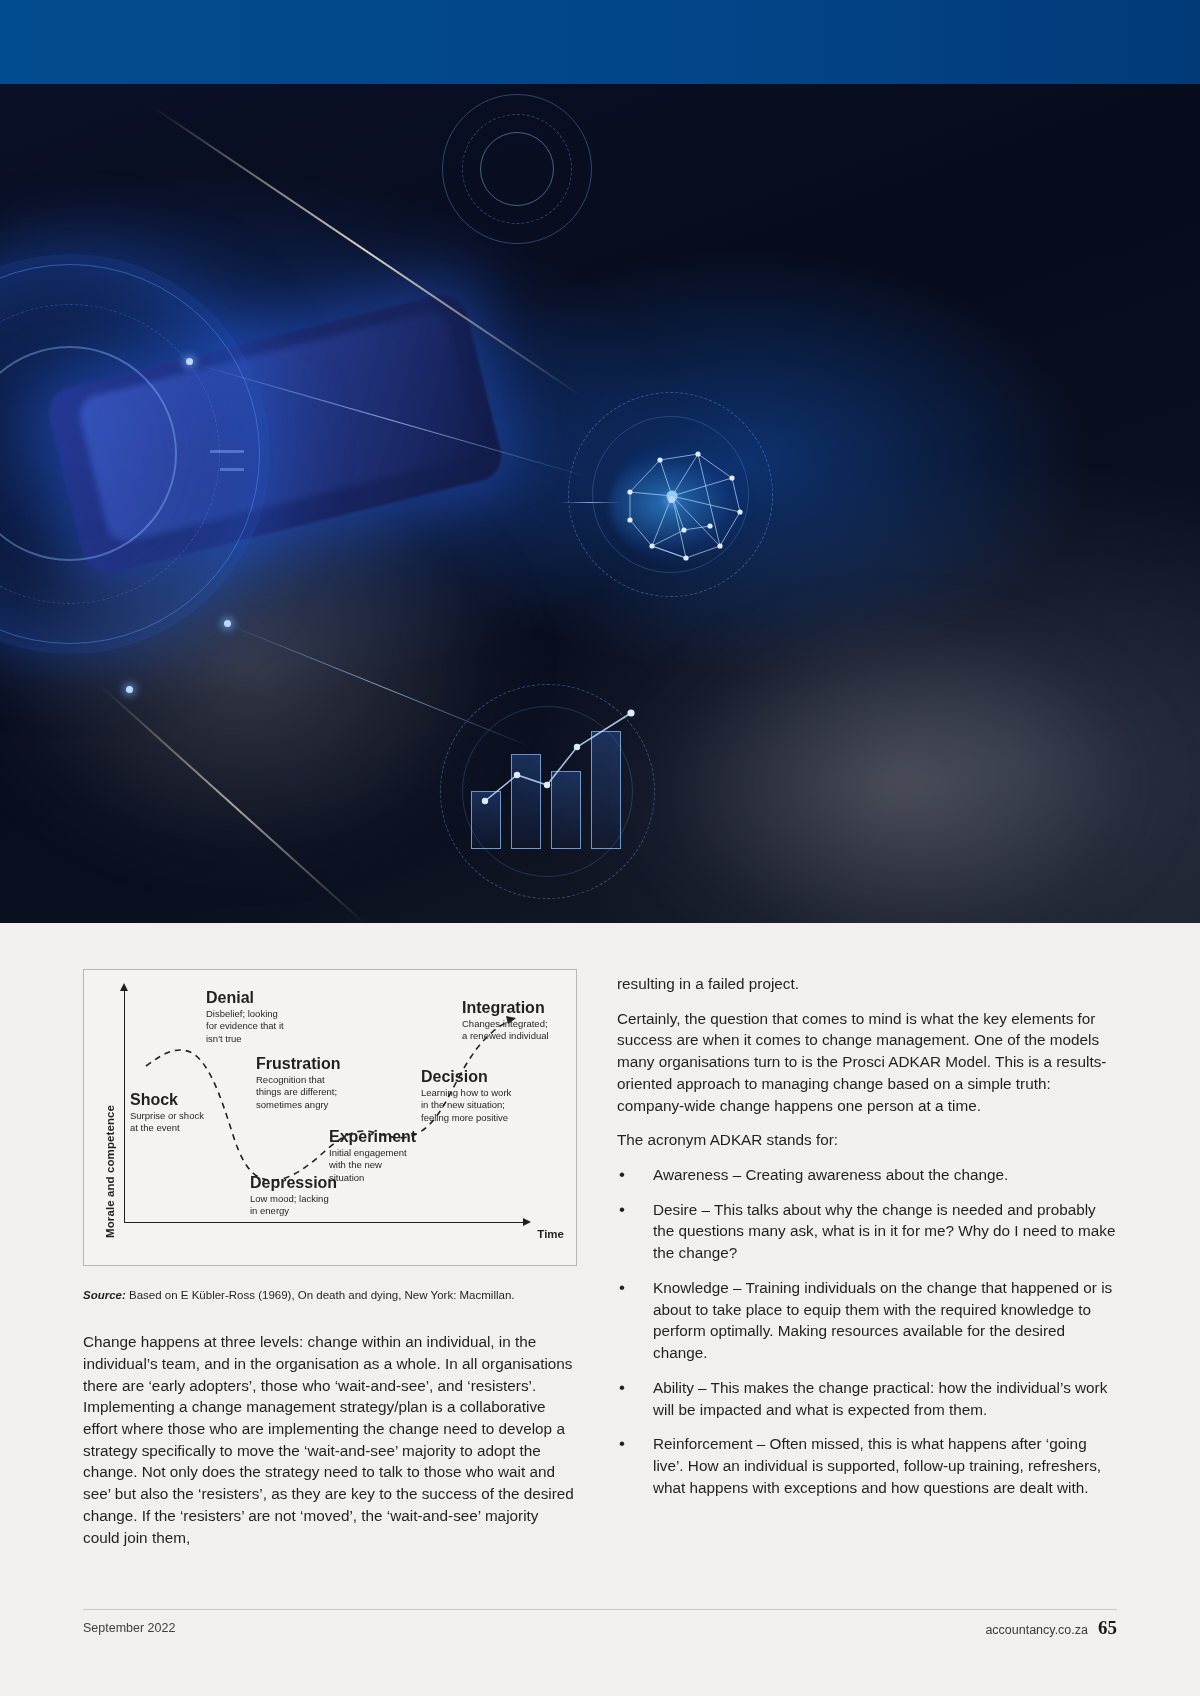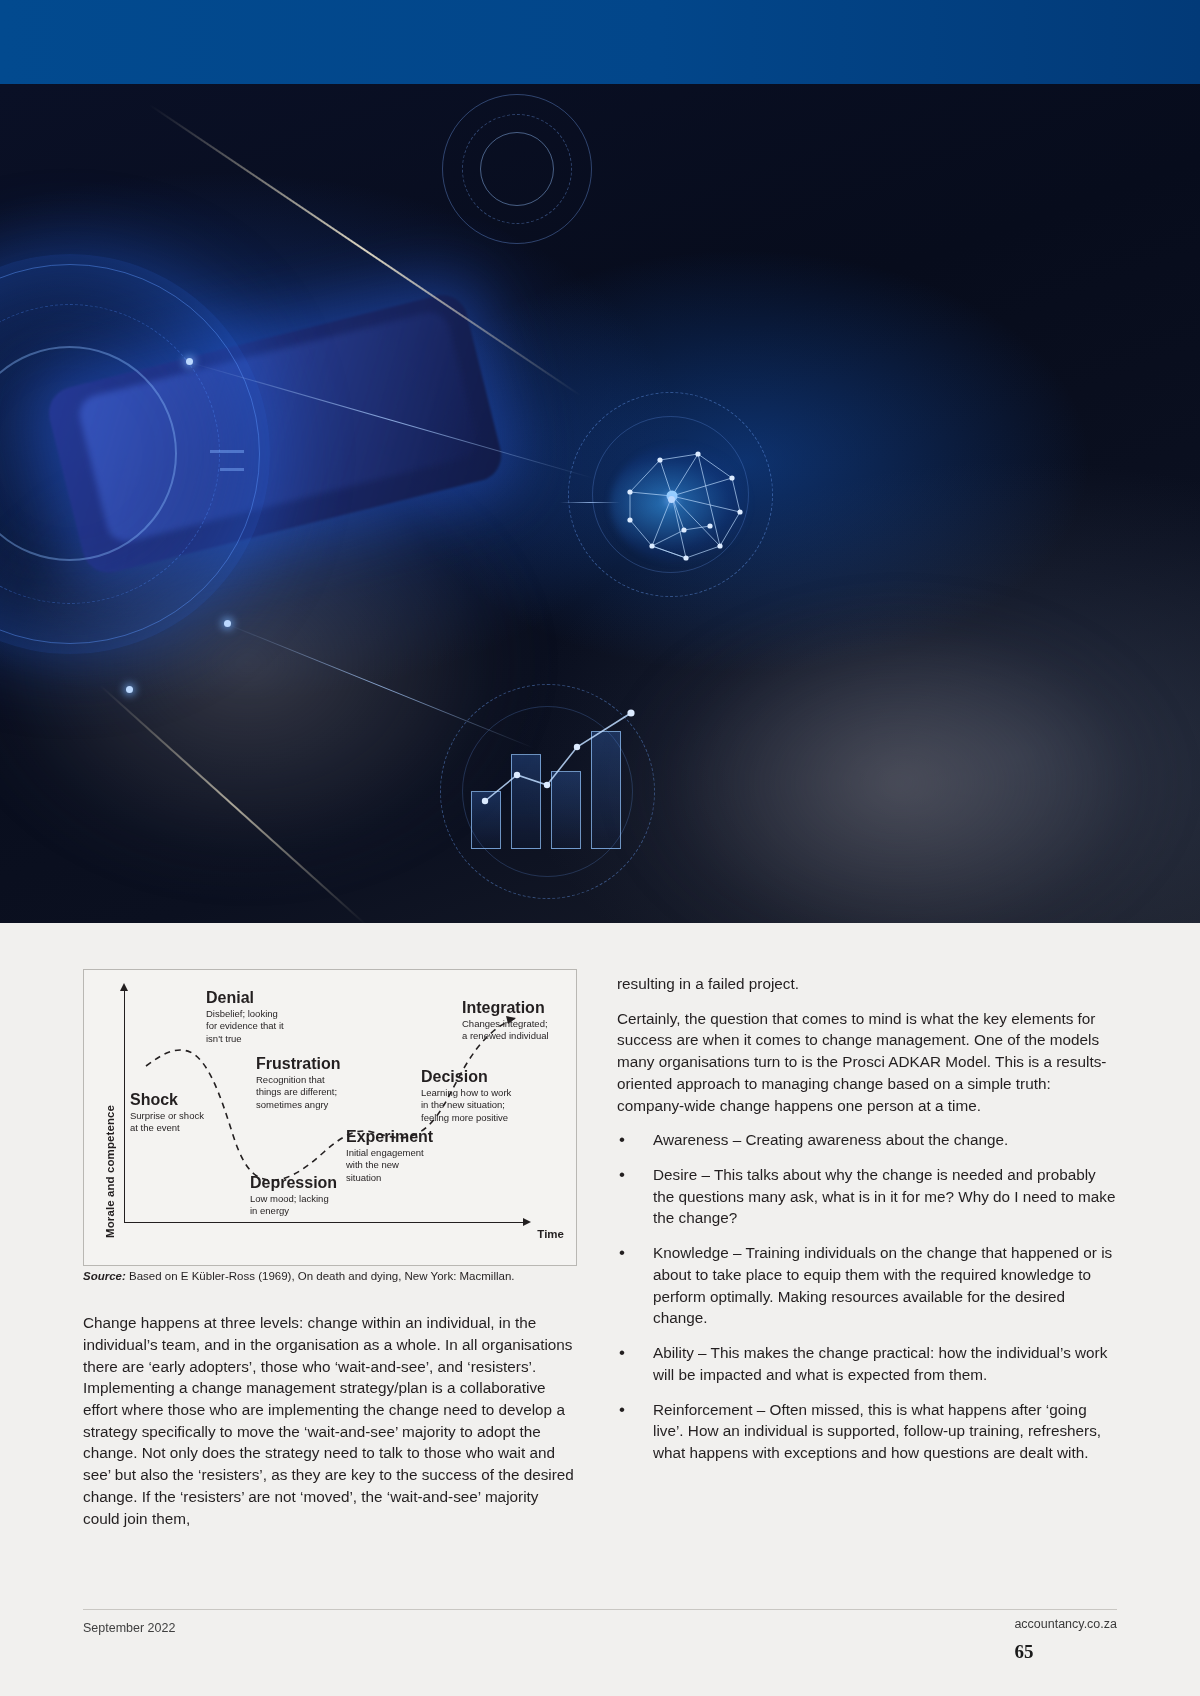--- a/index.html
+++ b/index.html
@@ -197,21 +197,21 @@
   }
   .xlabel {
     position: absolute; right: 12px; top: 258px;
     font-size: 11.5px; font-weight: bold;
   }
   .fig-note { position: absolute; }
   .fig-note .t { font-size: 16px; font-weight: bold; line-height: 1.25; }
   .fig-note .d { font-size: 9.5px; line-height: 1.3; }
 
   .source-line {
-    margin-top: 2px;
+    margin-top: 21px;
     font-size: 11.5px;
     line-height: 1.4;
   }
   .source-line i { font-weight: bold; font-style: italic; }
 
   p.body {
     font-size: 15.3px;
     line-height: 1.42;
     margin: 0 0 13px 0;
   }
@@ -242,21 +242,21 @@
     width: 1034px; height: 1px;
     background: #c9c7c3;
   }
   .footer-left {
     position: absolute; left: 83px; top: 1621px;
     font-size: 12.5px; color: #404040;
   }
   .footer-right {
     position: absolute; right: 83px; top: 1617px;
     text-align: right;
-    display: flex; align-items: baseline; gap: 10px; flex-direction: column;
+    display: flex; align-items: baseline; gap: 10px;
   }
   .footer-site { font-size: 12.5px; color: #3a3a3a; }
   .footer-page { font-size: 19px; font-weight: bold; color: #1a1a1a; font-family: Liberation Serif, serif; }
 </style>
 </head>
 <body>
 
 <div class="top-band"></div>
 
 <div class="hero">
@@ -386,21 +386,21 @@
       <div class="fig-note" style="left:172px; top:84px; width:118px;">
         <div class="t">Frustration</div>
         <div class="d">Recognition that<br>things are different;<br>sometimes angry</div>
       </div>
 
       <div class="fig-note" style="left:166px; top:203px; width:110px;">
         <div class="t">Depression</div>
         <div class="d">Low mood; lacking<br>in energy</div>
       </div>
 
-      <div class="fig-note" style="left:262px; top:157px; width:110px;">
+      <div class="fig-note" style="left:245px; top:157px; width:110px;">
         <div class="t">Experiment</div>
         <div class="d">Initial engagement<br>with the new<br>situation</div>
       </div>
 
       <div class="fig-note" style="left:337px; top:97px; width:126px;">
         <div class="t">Decision</div>
         <div class="d">Learning how to work<br>in the new situation;<br>feeling more positive</div>
       </div>
 
       <div class="fig-note" style="left:378px; top:28px; width:118px;">
@@ -413,20 +413,21 @@
       <i>Source:</i>
       <span>Based on E Kübler-Ross (1969), On death and dying, New York: Macmillan.</span>
     </div>
 
     <p class="body">Change happens at three levels: change within an individual, in the individual’s team, and in the organisation as a whole. In all organisations there are ‘early adopters’, those who ‘wait-and-see’, and ‘resisters’. Implementing a change management strategy/plan is a collaborative effort where those who are implementing the change need to develop a strategy specifically to move the ‘wait-and-see’ majority to adopt the change. Not only does the strategy need to talk to those who wait and see’ but also the ‘resisters’, as they are key to the success of the desired change. If the ‘resisters’ are not ‘moved’, the ‘wait-and-see’ majority could join them,</p>
   </div>
 
   <div class="col-right">
     <p class="body">resulting in a failed project.</p>
     <p class="body">Certainly, the question that comes to mind is what the key elements for success are when it comes to change management. One of the models many organisations turn to is the Prosci ADKAR Model. This is a results-oriented approach to managing change based on a simple truth: company-wide change happens one person at a time.</p>
+    <p class="body">The acronym ADKAR stands for:</p>
 
     <ul class="adkar">
       <li>Awareness  – Creating awareness about the change.</li>
       <li>Desire  – This talks about why the change is needed and probably the questions many ask, what is in it for me? Why do I need to make the change?</li>
       <li>Knowledge – Training individuals on the change that happened or is about to take place to equip them with the required knowledge to perform optimally. Making resources available for the desired change.</li>
       <li>Ability  – This makes the change practical: how the individual’s work will be impacted and what is expected from them.</li>
       <li>Reinforcement  – Often missed, this is what happens after ‘going live’. How an individual is supported, follow-up training, refreshers, what happens with exceptions and how questions are dealt with.</li>
     </ul>
   </div>
 </div>

